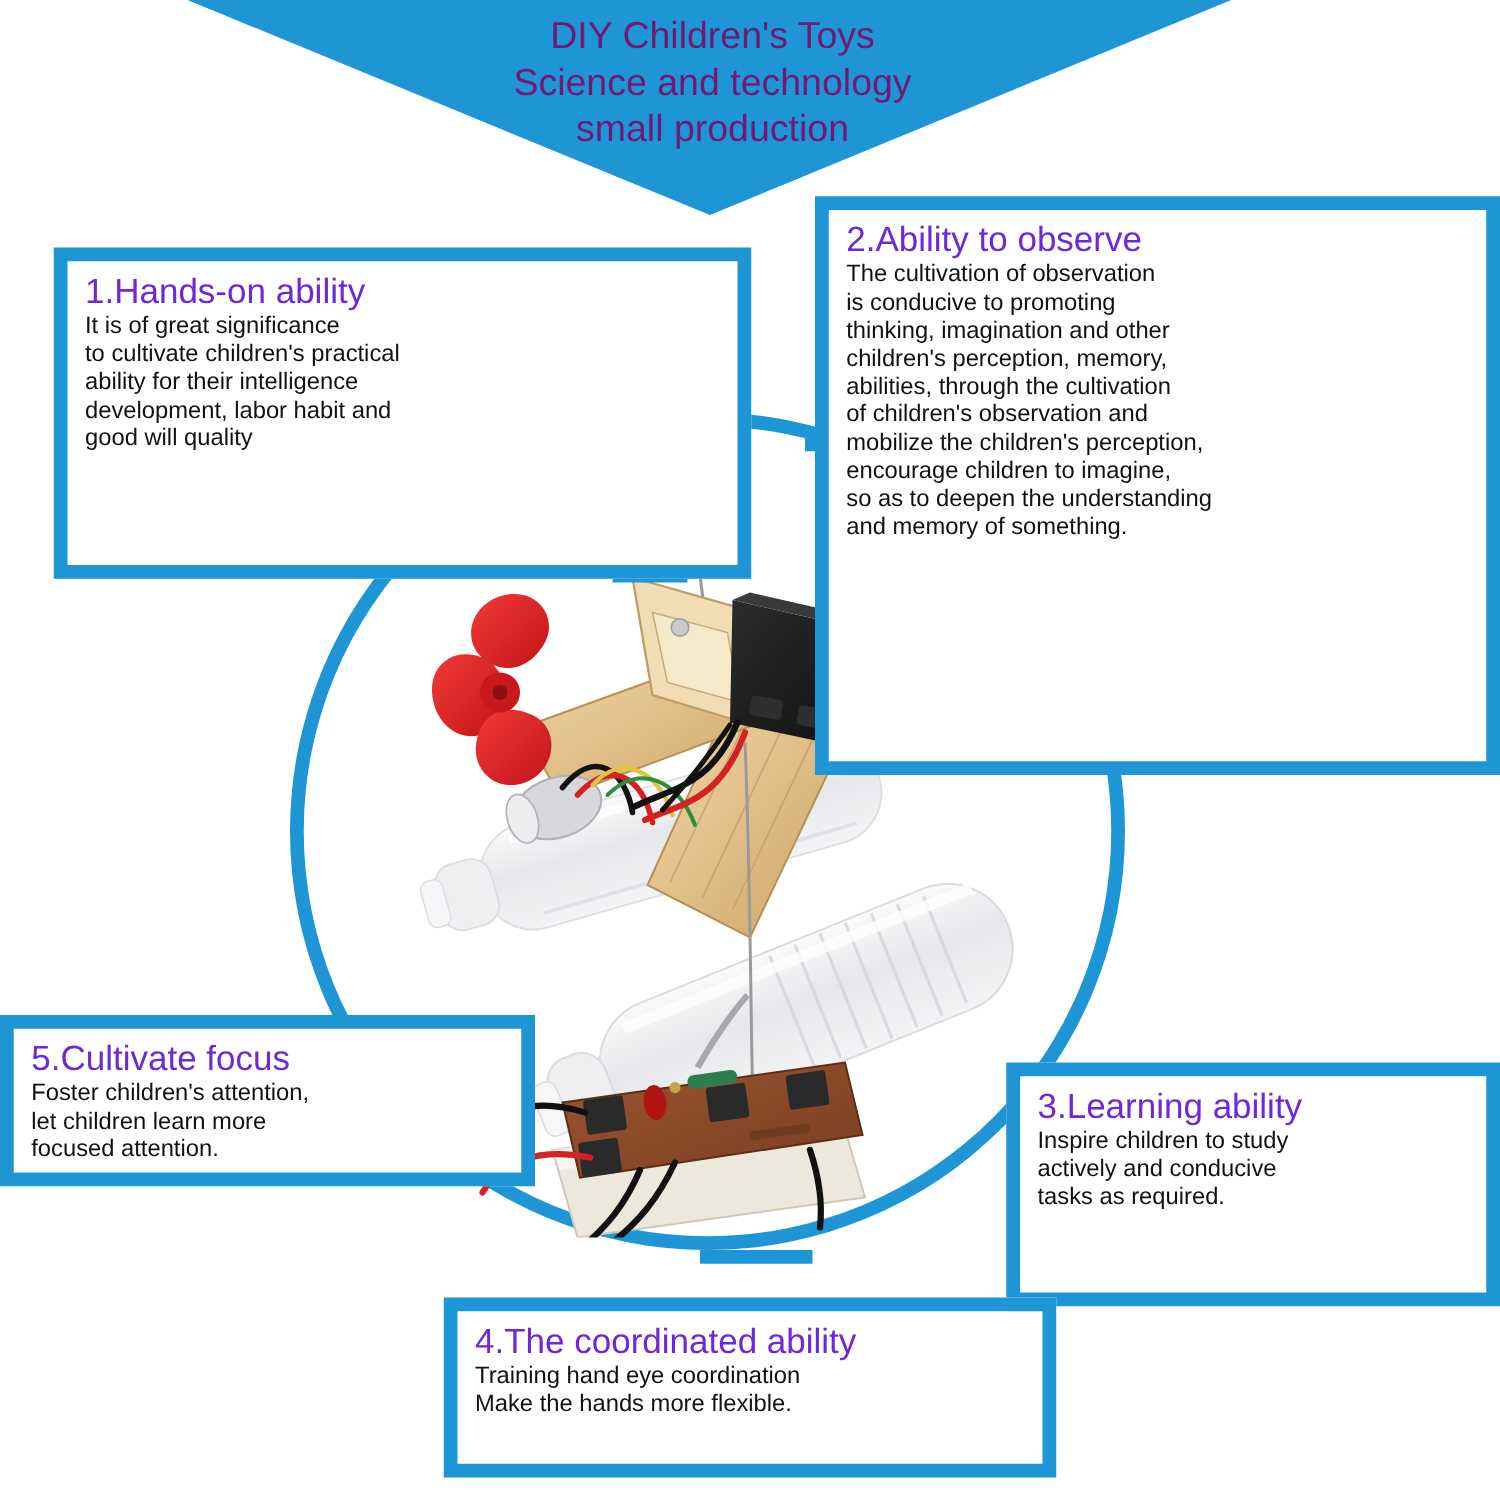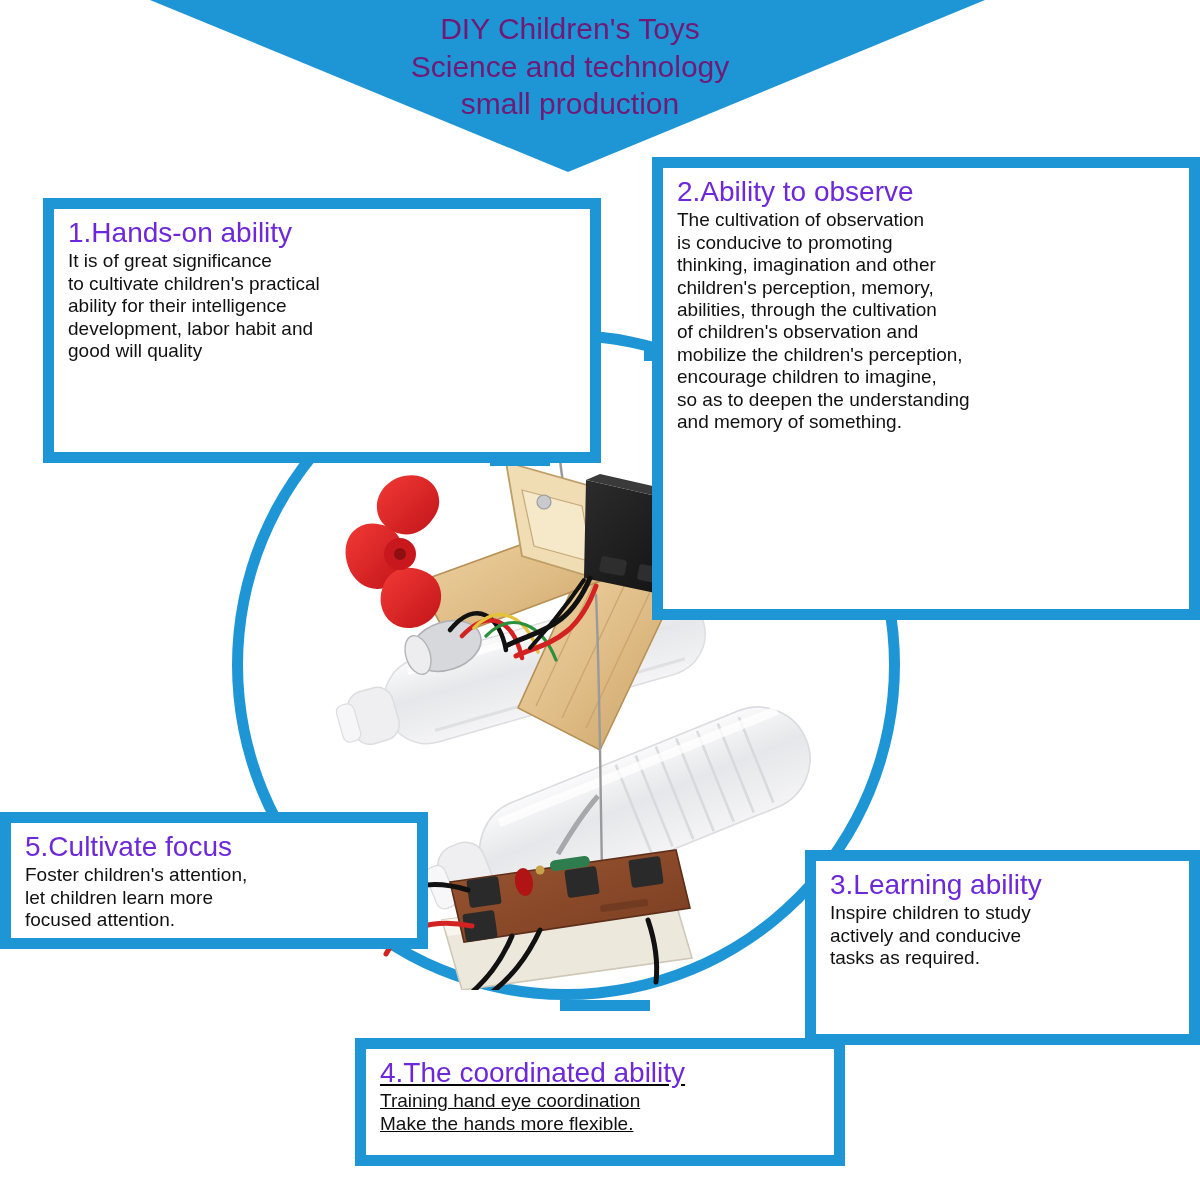--- a/index.html
+++ b/index.html
@@ -82,21 +82,21 @@
     font-size: 19px;
     color: #111111;
     line-height: 1.18;
   }
   .box .body .ln { display: block; white-space: nowrap; }
 
   #box-1 { left: 4px;   top: 198px;  width: 558px;  height: 265px; margin-left: 39px; }
   #box-2 { left: 652px; top: 157px;  width: 548px;  height: 463px; }
   #box-5 { left: 0px;   top: 812px;  width: 428px;  height: 137px; }
   #box-3 { left: 805px; top: 850px;  width: 395px;  height: 195px; }
-  #box-4 { left: 355px; top: 1038px; width: 490px;  height: 128px; text-decoration: underline; }
+  #box-4 { left: 355px; top: 1038px; width: 490px;  height: 144px; }
 
   
   .connector { position: absolute; background: #1E96D6; z-index: 3; }
 </style>
 </head>
 <body>
 
 <div id="page">
 
   <svg class="header-banner" viewBox="0 0 1200 180" preserveAspectRatio="none">

